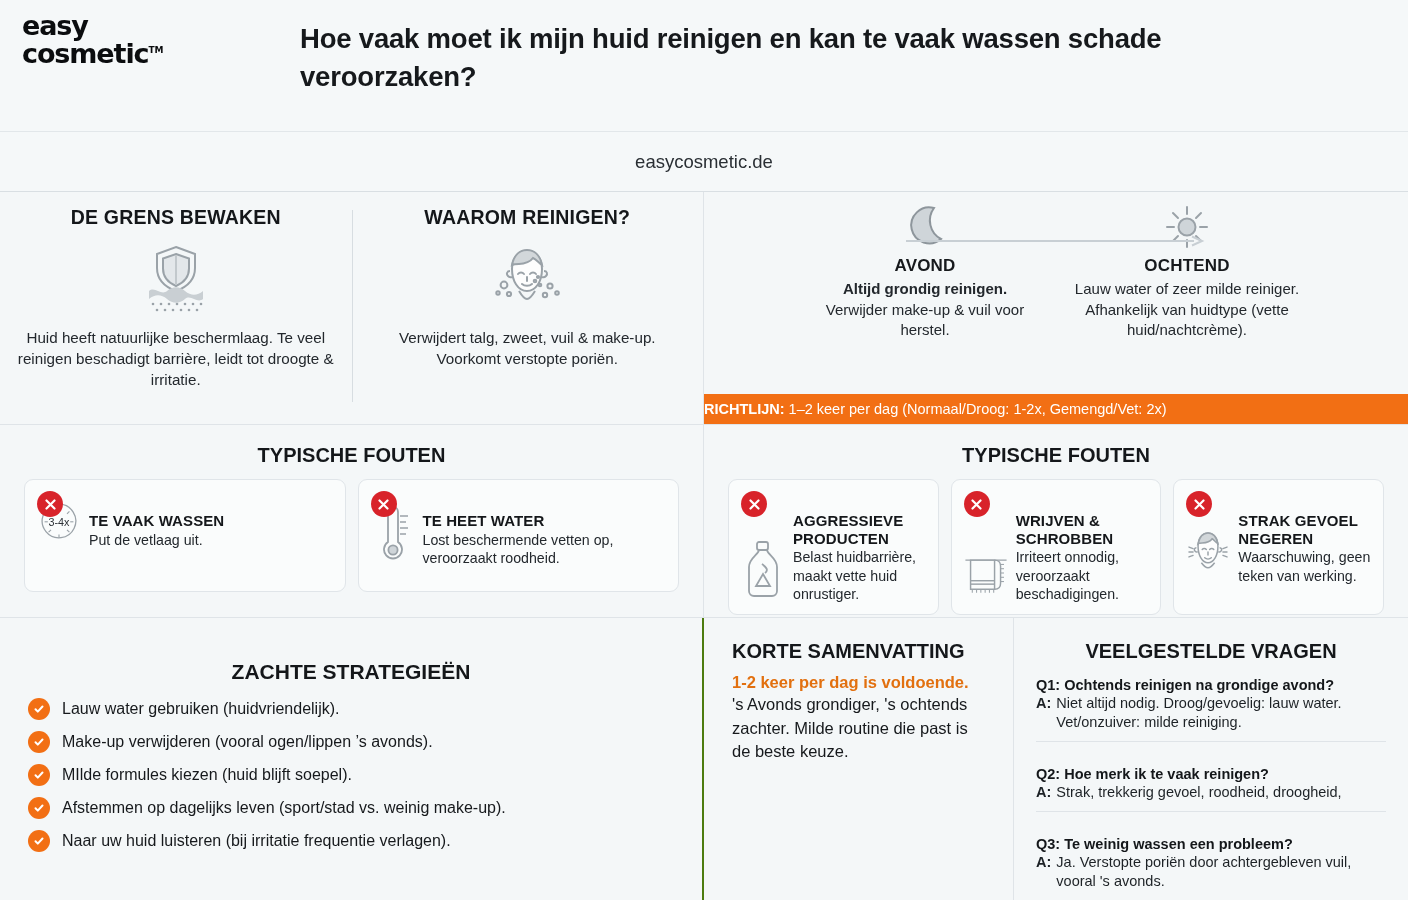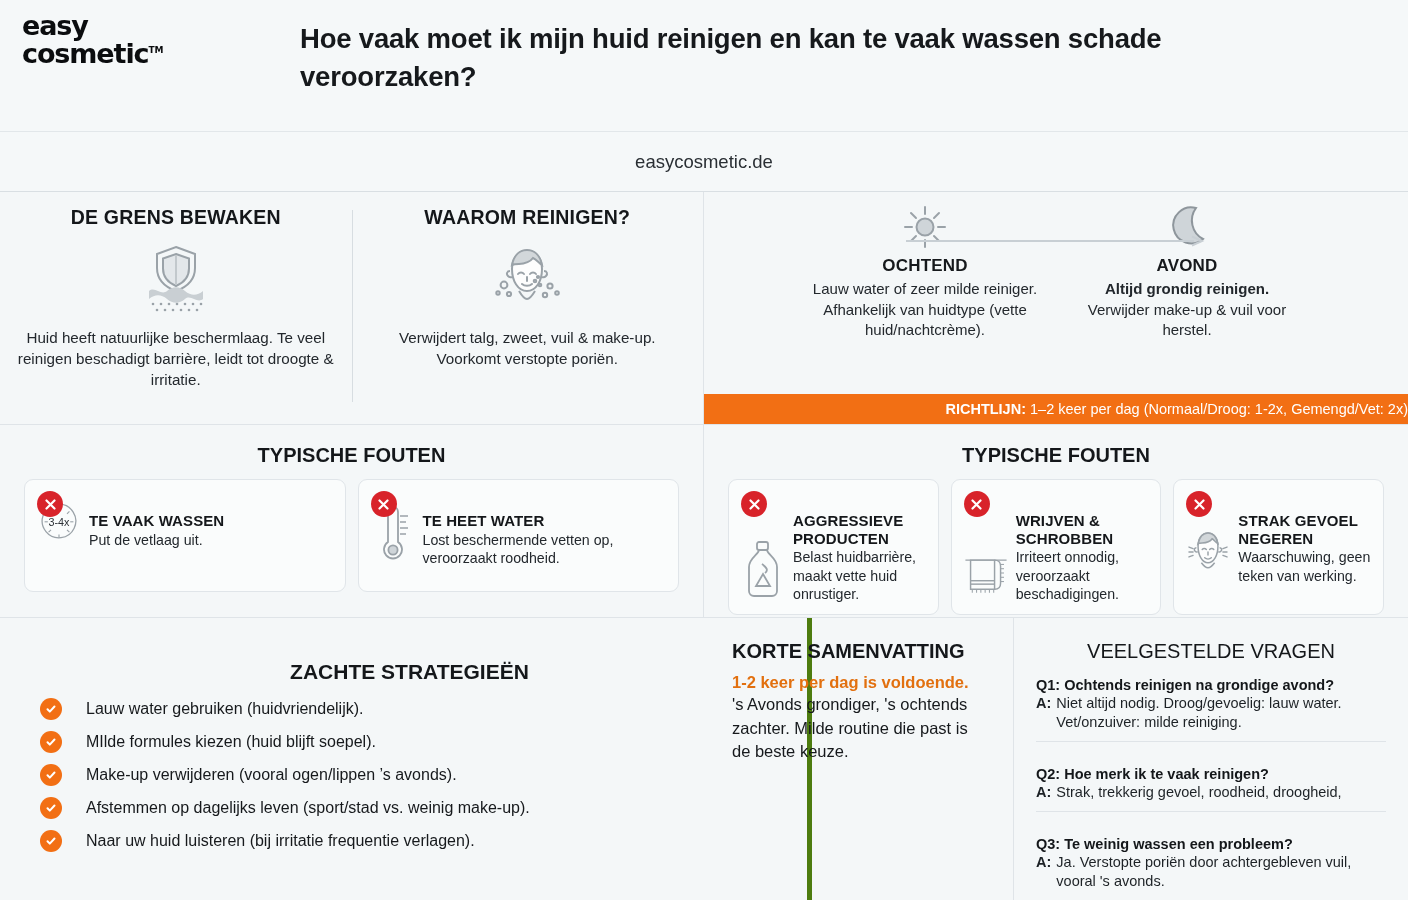--- a/index.html
+++ b/index.html
@@ -74,21 +74,21 @@
   .routine-icon { height: 50px; display: flex; align-items: center; justify-content: center; }
   .arrow-line {
     position: absolute; left: 50%; top: 33px; transform: translateX(-50%);
     width: 300px; height: 12px;
   }
   .routine-head { font-size: 17px; font-weight: 700; margin-top: 4px; letter-spacing:.2px;}
   .routine-body { font-size: 15px; line-height: 20.5px; margin-top: 3px; color: #23282d; }
   .routine-body b { font-weight: 700; }
   .guideline {
     position: absolute; left: 0; bottom: 0; width: 704px; height: 30px;
-    background: #f26f14; color: #fff; display: flex; align-items: center; justify-content: flex-end;
+    background: #f26f14; color: #fff; display: flex; align-items: center; justify-content: flex-start;
     font-size: 14.5px;
   }
   .guideline b { font-weight: 700; margin-right: 4px; }
 
   
   .row3 { position: absolute; left: 0; top: 425px; width: 1408px; height: 193px; }
   .m-left {
     position: absolute; left: 0; top: 0; width: 704px; height: 193px;
     border-right: 1px solid #dfe4e8; border-bottom: 1px solid #dfe4e8;
   }
@@ -108,45 +108,45 @@
   }
   .card-body { display: flex; gap: 6px; padding-left: 0; }
   .card-icon { width: 48px; min-width: 48px; display: flex; align-items: flex-end; justify-content: center; padding-bottom: 2px;}
   .card-txt { padding-top: 22px; }
   .card-h { font-size: 15px; font-weight: 700; line-height: 17.5px; letter-spacing: .1px; color:#14171a;}
   .card-p { font-size: 14.2px; line-height: 18.5px; color: #23282d; margin-top: 1px; }
 
   
   .row4 { position: absolute; left: 0; top: 618px; width: 1408px; height: 282px; }
   .s-left {
-    position: absolute; left: 12px; top: 0; width: 800px; height: 282px;
-    border-right: 5px solid #4d7c0f;
+    position: absolute; left: 0; top: 0; width: 704px; height: 282px;
+    border-right: 2px solid #4d7c0f;
   }
   .s-left h2 { text-align: center; font-size: 21px; font-weight: 700; padding-top: 42px; color:#14171a;}
   .strat-list { padding: 14px 0 0 28px; }
-  .strat-item { display: flex; align-items: center; gap: 24px; margin-bottom: 11px; }
+  .strat-item { display: flex; align-items: center; gap: 12px; margin-bottom: 11px; }
   .tick {
     width: 22px; height: 22px; min-width: 22px; border-radius: 50%; background: #f26f14;
     display: flex; align-items: center; justify-content: center;
   }
   .strat-item span.t { font-size: 16px; color: #16191c; }
 
   .s-mid {
     position: absolute; left: 704px; top: 0; width: 310px; height: 282px;
     border-right: 1px solid #dfe4e8; padding: 22px 24px 0 28px;
   }
   .s-mid h2 { font-size: 20px; font-weight: 700; color:#14171a;}
   .sum-lead { color: #e2700f; font-weight: 700; font-size: 16.5px; margin-top: 10px; }
   .sum-body { font-size: 16.5px; line-height: 23.5px; color: #16191c; margin-top: 1px; }
 
   .s-right {
     position: absolute; left: 1014px; top: 0; width: 394px; height: 282px;
     padding: 22px 22px 0 22px;
   }
-  .s-right h2 { font-size: 20px; font-weight: 400; text-align: center; color:#14171a;}
+  .s-right h2 { font-size: 20px; font-weight: 700; text-align: center; color:#14171a;}
   .faq { margin-top: 14px; }
   .faq-item { padding-bottom: 9px; }
   .faq-item + .faq-item { border-top: 1px solid #dfe4e8; padding-top: 24px; }
   .faq-q { font-size: 14.5px; font-weight: 700; color: #14171a; }
   .faq-a { display: flex; gap: 5px; font-size: 14.5px; line-height: 19px; color: #1d2226; margin-top: 1px; }
   .faq-a .alab { font-weight: 700; }
   .faq-a .atxt { flex: 1; }
 
   svg { display: block; }
 </style>
@@ -234,49 +234,49 @@
     <div class="r2-right">
 
       <div class="routine-grid">
         <svg class="arrow-line" viewBox="0 0 300 12" width="300" height="12">
           <line x1="0" y1="6" x2="288" y2="6" stroke="#c8cfd4" stroke-width="2"></line>
           <path d="M286 1.5 L296 6 L286 10.5" fill="none" stroke="#c8cfd4" stroke-width="2"></path>
         </svg>
 
         <div class="routine-col">
           <div class="routine-icon">
+            <svg width="44" height="48" viewBox="0 0 44 48">
+              <path d="M31 5a18 18 0 1 0 7 31 21 21 0 0 1-7-31z" fill="#cfd5d9" stroke="#8e969c" stroke-width="2"></path>
+            </svg>
+          </div>
+          <div class="routine-head">AVOND</div>
+          <div class="routine-body">
+            <b>Altijd grondig reinigen.</b><br>
+            <span>Verwijder make-up &amp; vuil voor herstel.</span>
+          </div>
+        </div>
+
+        <div class="routine-col">
+          <div class="routine-icon">
             <svg width="48" height="48" viewBox="0 0 48 48">
               <circle cx="24" cy="24" r="8.5" fill="#cfd5d9" stroke="#9aa2a8" stroke-width="2"></circle>
               <g stroke="#9aa2a8" stroke-width="2" stroke-linecap="round">
                 <line x1="24" y1="4" x2="24" y2="11"></line>
                 <line x1="24" y1="37" x2="24" y2="44"></line>
                 <line x1="4" y1="24" x2="11" y2="24"></line>
                 <line x1="37" y1="24" x2="44" y2="24"></line>
                 <line x1="10" y1="10" x2="15" y2="15"></line>
                 <line x1="33" y1="33" x2="38" y2="38"></line>
                 <line x1="38" y1="10" x2="33" y2="15"></line>
                 <line x1="15" y1="33" x2="10" y2="38"></line>
               </g>
             </svg>
           </div>
           <div class="routine-head">OCHTEND</div>
           <div class="routine-body">Lauw water of zeer milde reiniger. Afhankelijk van huidtype (vette huid/nachtcrème).</div>
-        </div>
-
-        <div class="routine-col">
-          <div class="routine-icon">
-            <svg width="44" height="48" viewBox="0 0 44 48">
-              <path d="M31 5a18 18 0 1 0 7 31 21 21 0 0 1-7-31z" fill="#cfd5d9" stroke="#8e969c" stroke-width="2"></path>
-            </svg>
-          </div>
-          <div class="routine-head">AVOND</div>
-          <div class="routine-body">
-            <b>Altijd grondig reinigen.</b><br>
-            <span>Verwijder make-up &amp; vuil voor herstel.</span>
-          </div>
         </div>
       </div>
 
       <div class="guideline">
         <b>RICHTLIJN:</b>
         <span>1–2 keer per dag (Normaal/Droog: 1-2x, Gemengd/Vet: 2x)</span>
       </div>
     </div>
   </div>
 
@@ -468,29 +468,29 @@
               </svg>
             </span>
           <span class="t">Lauw water gebruiken (huidvriendelijk).</span>
         </div>
         <div class="strat-item">
           <span class="tick">
               <svg width="12" height="12" viewBox="0 0 12 12">
                 <path d="M2.5 6.2 L4.8 8.6 L9.5 3.5" fill="none" stroke="#fff" stroke-width="2" stroke-linecap="round" stroke-linejoin="round"></path>
               </svg>
             </span>
-          <span class="t">MIlde formules kiezen (huid blijft soepel).</span>
+          <span class="t">Make-up verwijderen (vooral ogen/lippen ’s avonds).</span>
         </div>
         <div class="strat-item">
           <span class="tick">
               <svg width="12" height="12" viewBox="0 0 12 12">
                 <path d="M2.5 6.2 L4.8 8.6 L9.5 3.5" fill="none" stroke="#fff" stroke-width="2" stroke-linecap="round" stroke-linejoin="round"></path>
               </svg>
             </span>
-          <span class="t">Make-up verwijderen (vooral ogen/lippen ’s avonds).</span>
+          <span class="t">MIlde formules kiezen (huid blijft soepel).</span>
         </div>
         <div class="strat-item">
           <span class="tick">
               <svg width="12" height="12" viewBox="0 0 12 12">
                 <path d="M2.5 6.2 L4.8 8.6 L9.5 3.5" fill="none" stroke="#fff" stroke-width="2" stroke-linecap="round" stroke-linejoin="round"></path>
               </svg>
             </span>
           <span class="t">Afstemmen op dagelijks leven (sport/stad vs. weinig make-up).</span>
         </div>
         <div class="strat-item">

